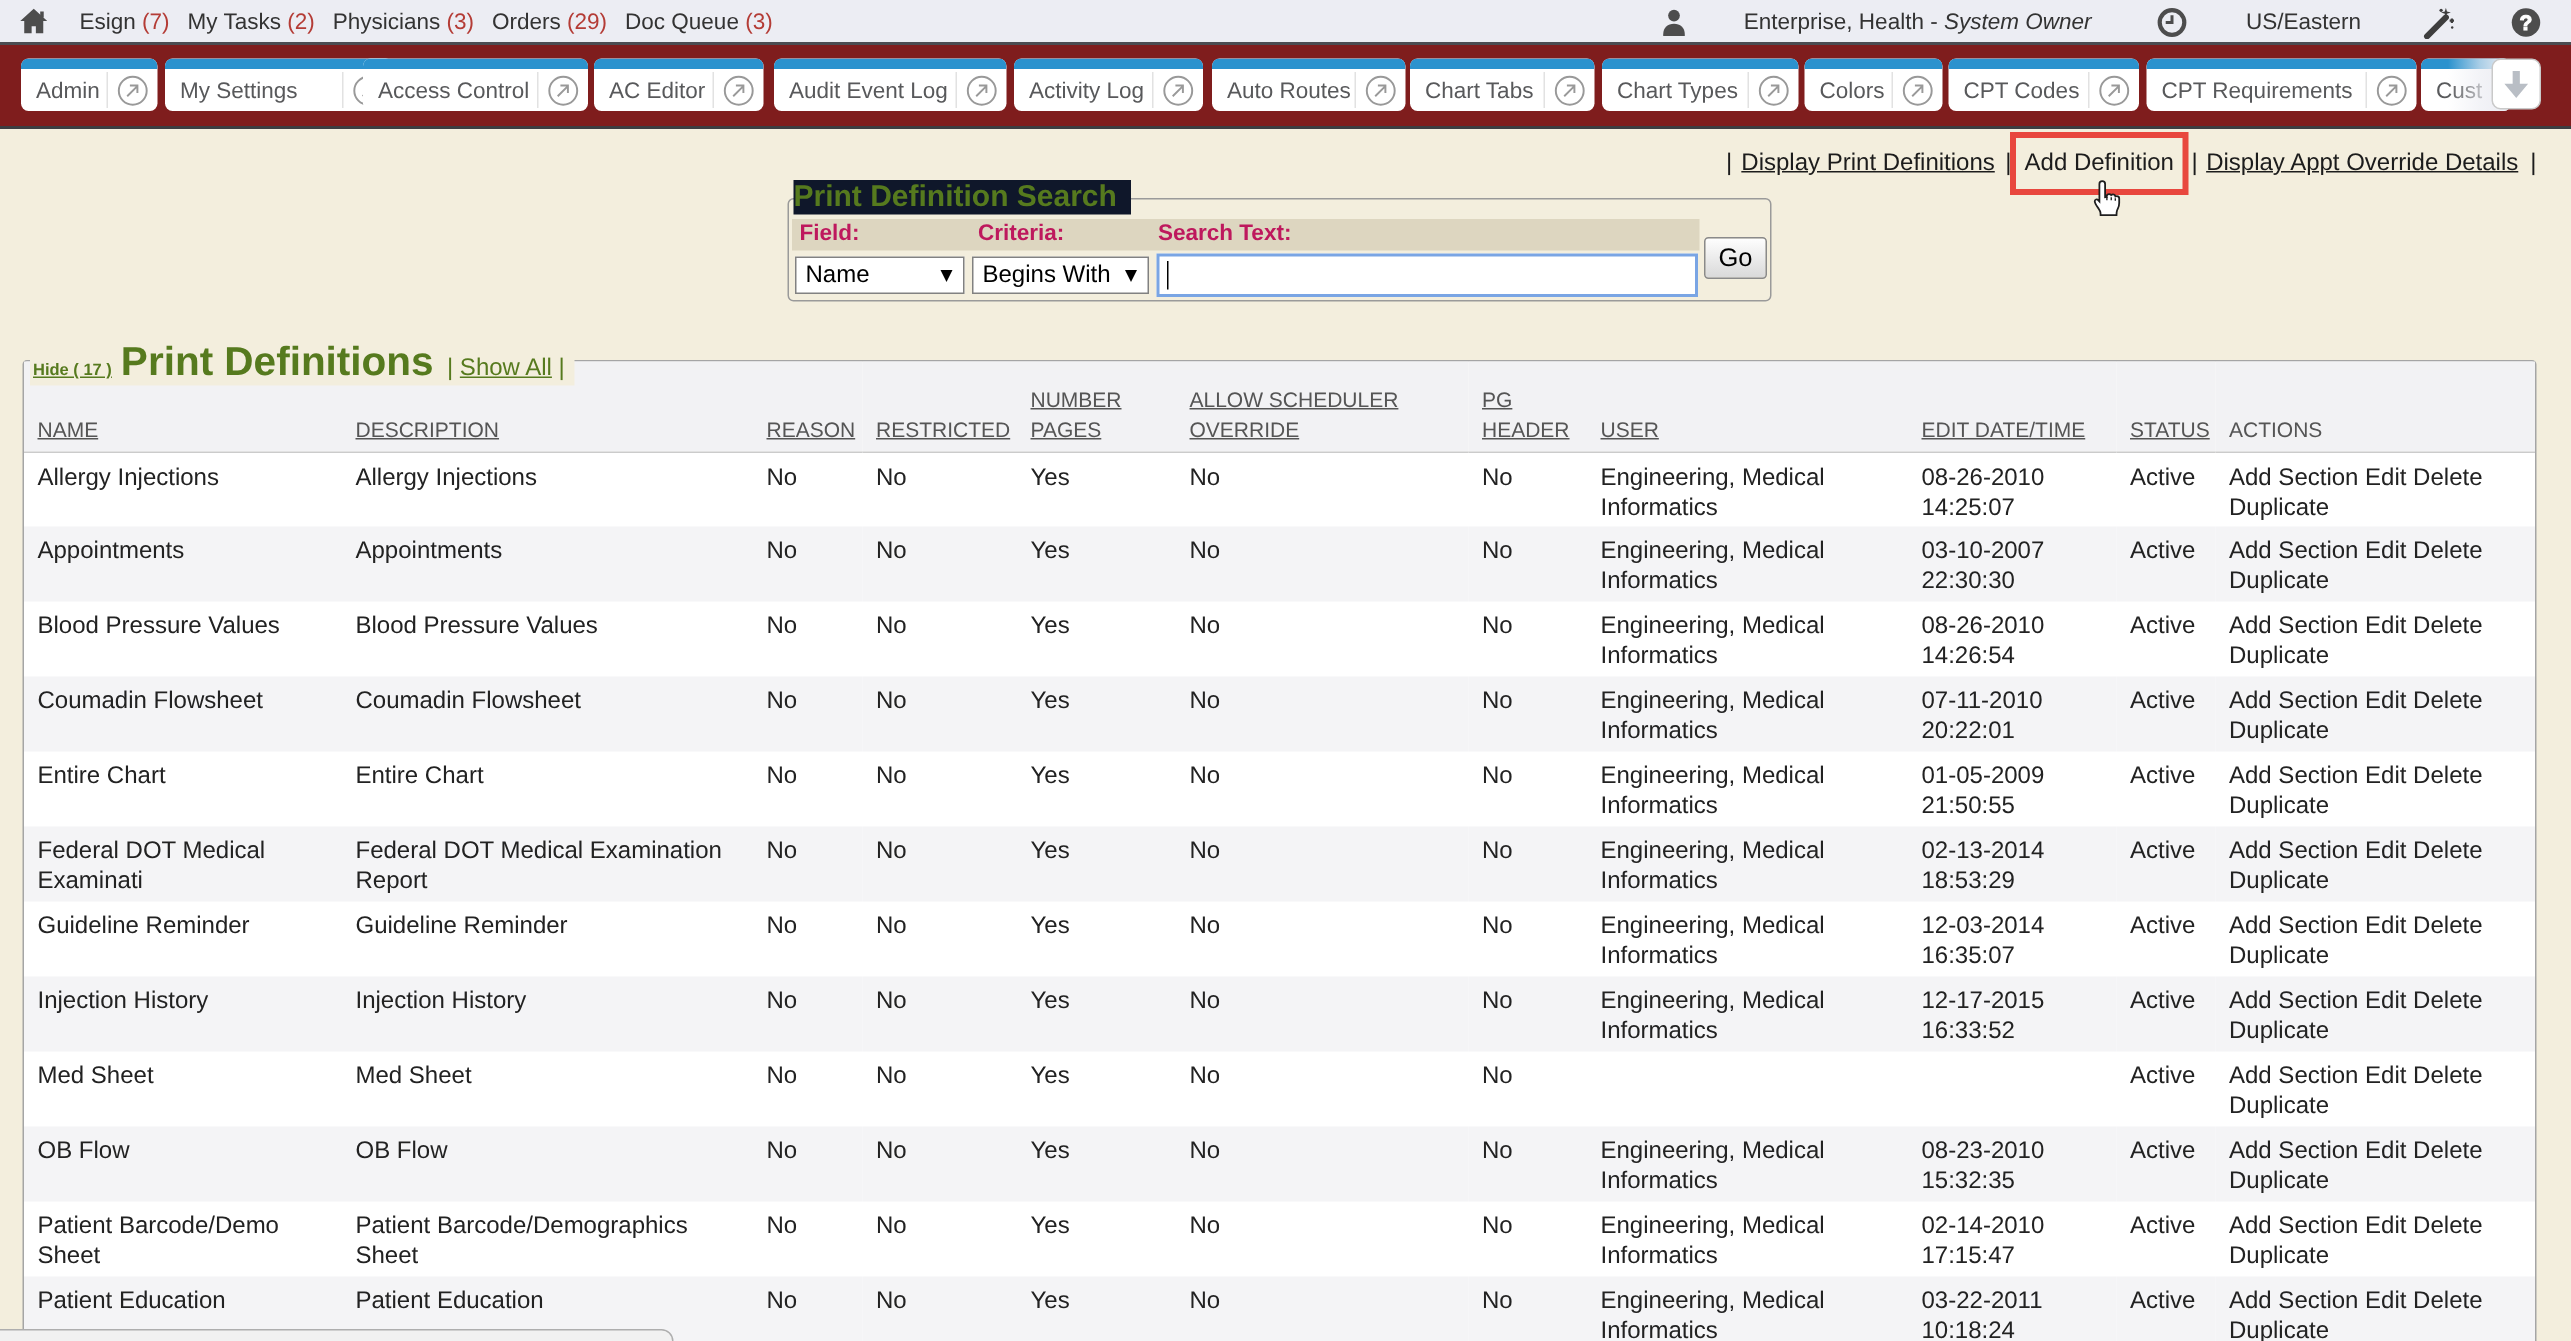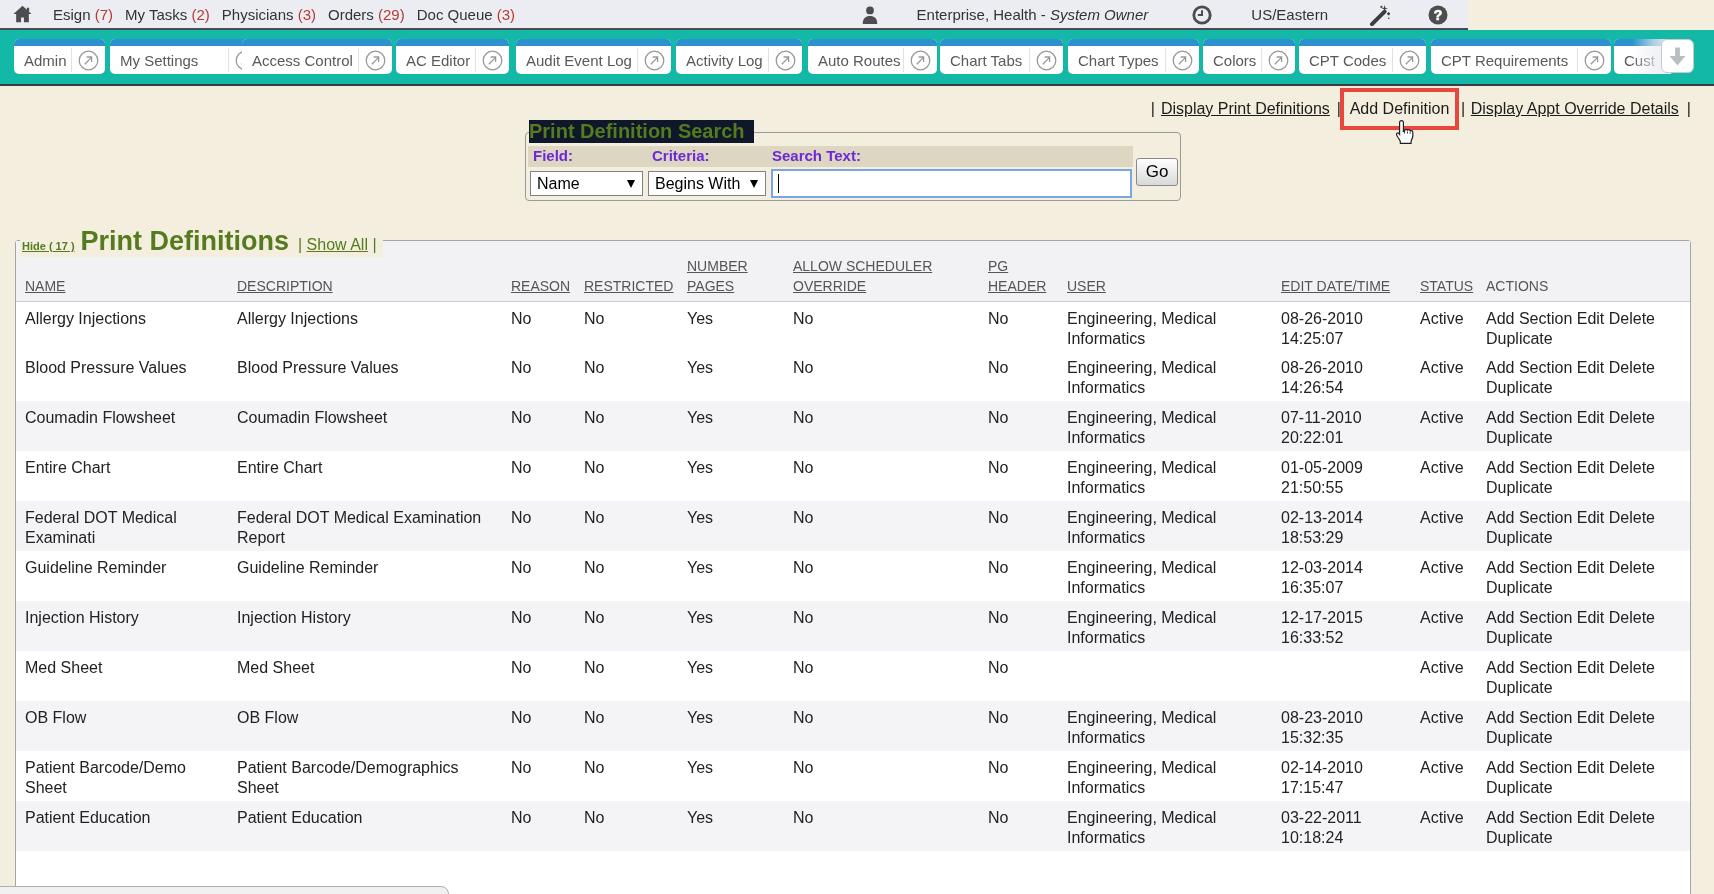--- a/index.html
+++ b/index.html
@@ -1,48 +1,48 @@
 <!DOCTYPE html>
 <html><head>
 <meta charset="utf-8">
 <style>
 * { margin:0; padding:0; box-sizing:border-box; }
 html,body { width:1714px; height:894px; overflow:hidden; }
 body { font-family:"Liberation Sans", sans-serif; background:#f3eedd; position:relative; }
 
 
-.topbar { position:absolute; left:0; top:0; width:1468px; height:30px; background:#ecedf3; border-bottom:2px solid #4b4c51; }
+.topbar { position:absolute; left:0; top:0; width:1714px; height:30px; background:#ecedf3; border-bottom:2px solid #4b4c51; }
 .topbar .home { position:absolute; left:12px; top:5px; }
 .nav { position:absolute; left:53px; top:0; height:29px; display:flex; align-items:center; font-size:15px; color:#333; }
 .nav span.item { margin-right:12px; }
 .nav b.n { font-weight:normal; color:#b43c36; }
 .topright { position:absolute; right:20px; top:0; height:29px; display:flex; align-items:center; font-size:15px; color:#333;gap:32px; }
 .topright .usr { margin:0 12px 0 7px; }
 
 
-.tabbar { position:absolute; left:0; top:30px; width:1714px; height:55.5px; background:#14b8a6; border-bottom:2.5px solid #3c3d41; }
+.tabbar { position:absolute; left:0; top:30px; width:1714px; height:55.5px; background:#7f1d1d; border-bottom:2.5px solid #3c3d41; }
 .tab { position:absolute; top:9px; height:35px; background:#fff; border-radius:5px; overflow:hidden; display:flex; align-items:center; }
 .tab::before { content:""; position:absolute; left:0; top:0; right:0; height:7px; background:#2b92ce; }
 .tab .lbl { flex:1; min-width:0; font-size:15px; color:#58595b; padding-left:10px; padding-top:7px; white-space:nowrap; }
 .tab .ic { width:34px; height:24px; margin-top:7px; border-left:1px solid #e2e2e2; display:flex; align-items:center; justify-content:center; flex:none; }
 .fade { position:absolute; top:9px; height:35px; }
 .fade .mask { position:absolute; inset:0; background:linear-gradient(to right, rgba(236,237,243,0) 30%, rgba(236,237,243,.65) 65%, #ecedf3 95%); }
 .dbtn { position:absolute; left:1661px; top:9px; width:33px; height:34px; background:#fff; border:1px solid #c9c9c9; border-radius:6px; display:flex; align-items:center; justify-content:center; }
 
 
 .links { position:absolute; top:100px; font-size:16px; color:#1c1c1c; white-space:nowrap; }
 .links a { color:#1c1c1c; text-decoration:underline;margin-top:32px; }
 .redbox { position:absolute; left:1340px; top:88px; width:119px; height:42px; border:4px solid #e8473e; }
 .cursor { position:absolute; left:1392px; top:119px; }
 
 
 .sbox { position:absolute; left:525px; top:132px; width:656px; height:69px; border:1px solid #9a9a9a; border-radius:4px; }
 .slegend { position:absolute; left:529px; top:120px; font-size:20px; font-weight:bold; color:#567a1e; background:#0f172a; padding-right:9px; }
 .sbar { position:absolute; left:528px; top:146px; width:605px; height:21px; background:#ddd6c0; }
-.sbar b { position:absolute; top:1px; font-size:15px; color:#6d28d9; }
+.sbar b { position:absolute; top:1px; font-size:15px; color:#be185d; }
 .sel { position:absolute; top:171px; height:25px; background:#fff; border:1px solid #818181; font-size:16px; color:#000; display:flex; align-items:center; padding-left:6px; }
 .sel .arr { position:absolute; right:7px; top:8px; width:0; height:0; border-left:4px solid transparent; border-right:4px solid transparent; border-top:8px solid #000; }
 .stext { position:absolute; left:771px; top:169px; width:361px; height:29px; background:#fff; border:2px solid #7aa5e4; }
 .caret { position:absolute; left:5px; top:3px; width:1px; height:19px; background:#000; }
 .gobtn { position:absolute; left:1136px; top:158px; width:42px; height:28px; background:linear-gradient(#fefefe,#d9d9d9); border:1px solid #8a8a8a; border-radius:3px; font-size:17px; color:#000; display:flex; align-items:center; justify-content:center; }
 
 
 .pbox { position:absolute; left:15px; top:240px; width:1676px; height:700px; border:1px solid #a5a5a5; border-radius:3px; background:#fff; }
 .plegend { position:absolute; left:20px; top:226px; background:#f3eedd; padding:0 6px 0 2px; white-space:nowrap; color:#567a1e; }
 .plegend a.hide { font-size:11px; font-weight:bold; color:#567a1e; text-decoration:underline; }
@@ -284,20 +284,33 @@
         <td>No</td>
         <td>No</td>
         <td>Yes</td>
         <td>No</td>
         <td>No</td>
         <td>Engineering, Medical Informatics</td>
         <td>08-26-2010 14:25:07</td>
         <td>Active</td>
         <td>Add Section Edit Delete Duplicate</td>
       </tr>
+<tr class="alt">
+        <td>Appointments</td>
+        <td>Appointments</td>
+        <td>No</td>
+        <td>No</td>
+        <td>Yes</td>
+        <td>No</td>
+        <td>No</td>
+        <td>Engineering, Medical Informatics</td>
+        <td>03-10-2007 22:30:30</td>
+        <td>Active</td>
+        <td>Add Section Edit Delete Duplicate</td>
+      </tr>
 <tr>
         <td>Blood Pressure Values</td>
         <td>Blood Pressure Values</td>
         <td>No</td>
         <td>No</td>
         <td>Yes</td>
         <td>No</td>
         <td>No</td>
         <td>Engineering, Medical Informatics</td>
         <td>08-26-2010 14:26:54</td>

